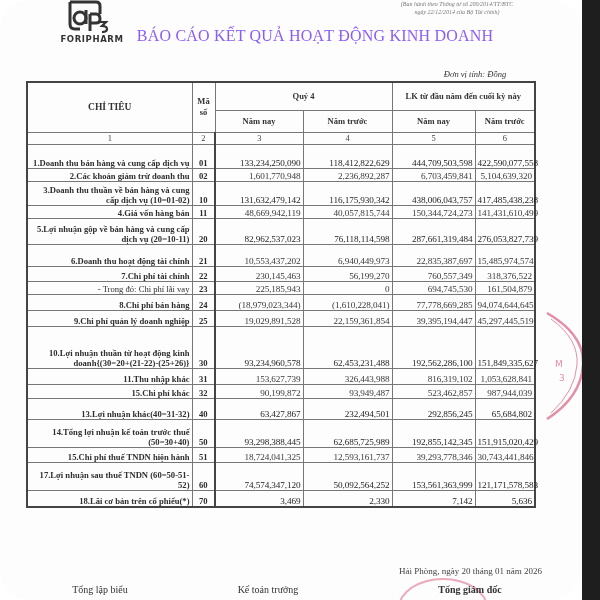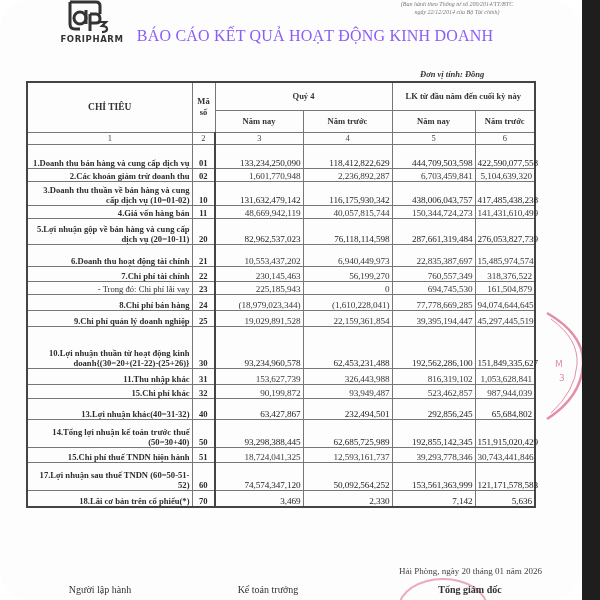--- a/index.html
+++ b/index.html
@@ -13,22 +13,22 @@
   .logo-text { position: absolute; left: 0; top: 34px; width: 80px; text-align: center;
     font-family: "DejaVu Sans", sans-serif; font-weight: bold; font-size: 8.5px; letter-spacing: 0.6px; color: #333; }
 
   .regulation { position: absolute; left: 372px; top: 0; width: 170px; text-align: center;
     font-style: italic; font-size: 6px; line-height: 8px; color: #777; }
 
   .title { position: absolute; left: 130px; top: 27px; width: 370px; text-align: center;
     font-size: 16px; letter-spacing: 0.2px; color: #8b5cf6; }
   .subtitle { position: absolute; left: 130px; top: 47px; width: 370px; text-align: center;
     font-size: 17px; color: #333; }
-  .unit { position: absolute; left: 420px; top: 69px; width: 110px; text-align: left;
-    font-style: italic; font-weight: bold; font-size: 8.5px; color: #333; }
+  .unit { position: absolute; left: 420px; top: 69px; width: 110px; text-align: center;
+    font-style: italic; font-weight: normal; font-size: 8.5px; color: #333; }
 
   table.report { position: absolute; left: 26px; top: 81px; width: 508px; border-collapse: collapse;
     font-size: 9px; table-layout: fixed; border: 2px solid #444; }
   table.report td, table.report th { border: 1px solid #777; padding: 0 2px; }
   table.report th { font-weight: bold; text-align: center; font-size: 8.5px; color: #333; }
   .hdr-big { font-size: 9.5px !important; }
   .col-idx td { text-align: center; font-size: 8.5px; height: 12px; color: #444; }
   td.label { font-weight: bold; font-size: 8.6px; line-height: 10px; vertical-align: bottom; padding-bottom: 2px; color: #2e2e2e; text-align: right; }
   td.label.sub { font-weight: normal; }
   td.code { text-align: center; font-weight: bold; vertical-align: bottom; padding-bottom: 2px; font-size: 8.6px; }
@@ -245,21 +245,21 @@
           <td class="num sep-l">3,469</td>
           <td class="num">2,330</td>
           <td class="num">7,142</td>
           <td class="num">5,636</td>
         </tr>
       </tbody>
   </table>
 
   <div class="footer-place">Hải Phòng, ngày 20  tháng  01 năm  2026</div>
   <div class="stamp-bottom"></div>
-  <div class="sig sig-1">Người lập hành</div>
+  <div class="sig sig-1">Tổng lập biểu</div>
   <div class="sig sig-2">Kế toán trưởng</div>
   <div class="sig sig-3">Tổng giám đốc</div>
 
   <svg class="stamp-side" viewBox="0 0 60 120">
     <path d="M2 8 Q40 30 38 60 Q36 92 2 114" fill="none" stroke="#e38fa5" stroke-width="2.5"></path>
     <path d="M6 14 Q34 34 32 60 Q30 86 6 108" fill="none" stroke="#e38fa5" stroke-width="1"></path>
     <text x="10" y="62" font-size="9" fill="#e38fa5" font-family="DejaVu Sans, sans-serif">M</text>
     <text x="14" y="76" font-size="9" fill="#e38fa5" font-family="DejaVu Sans, sans-serif">3</text>
   </svg>
 </div>

